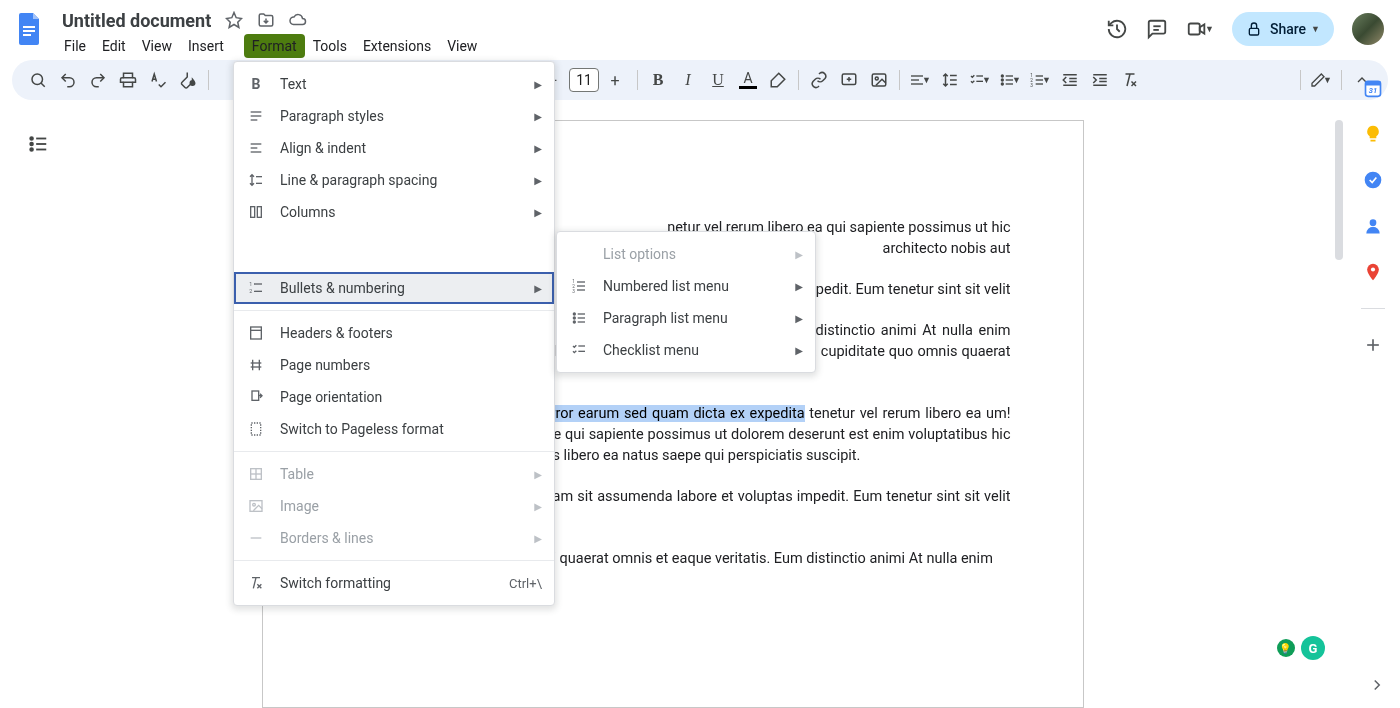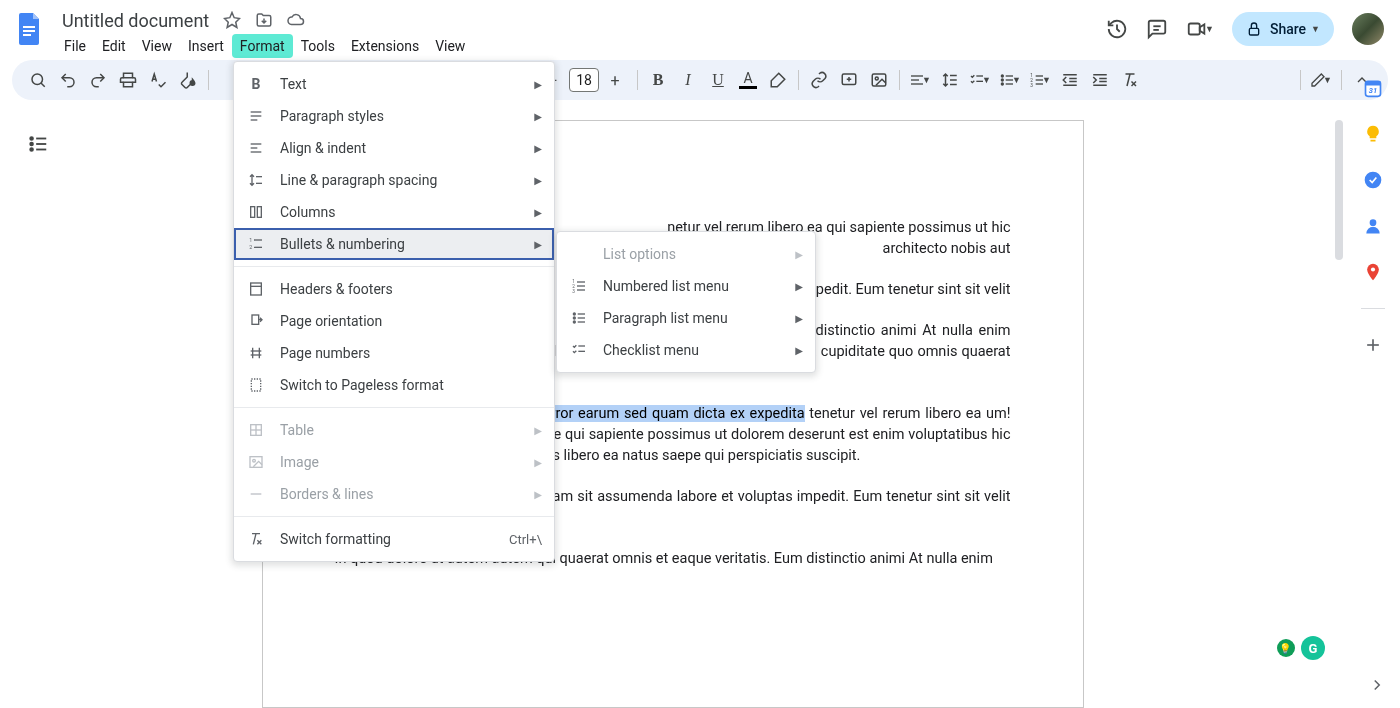--- a/index.html
+++ b/index.html
@@ -4,26 +4,26 @@
 <style>
 * { margin: 0; padding: 0; box-sizing: border-box; font-family: "Google Sans", Roboto, Arial, sans-serif; }
 body { background: #fff; overflow: hidden; width: 1400px; height: 708px; position: relative; }
 
 
 .header { display: flex; align-items: flex-start; padding: 8px 12px 0 12px; height: 60px; }
 .docs-logo { width: 36px; height: 36px; display: flex; align-items: center; justify-content: center; margin-right: 8px; margin-top: 2px; }
 .docs-logo svg { width: 36px; height: 36px; }
 .title-area { display: flex; flex-direction: column; flex: 1; }
 .title-row { display: flex; align-items: center; height: 24px; }
-.doc-title { font-size: 18px; color: #3c4043; padding: 1px 6px; }
+.doc-title { font-size: 18px; color: #3c4043; padding: 1px 6px; font-weight: bold; }
 .title-icons { display: flex; gap: 14px; margin-left: 8px; color: #5f6368; }
 .title-icons span { display: flex; align-items: center; }
 .menu-row { display: flex; margin-top: 2px; }
 .menu-item { font-size: 14px; color: #202124; padding: 4px 8px; border-radius: 4px; cursor: pointer; }
-.menu-item.active { background: #5eead4; }
+.menu-item.active { background: #4d7c0f; margin-left: 12px; }
 .header-right { display: flex; align-items: center; gap: 18px; padding-right: 4px; margin-top: 4px; }
 .header-icon { color: #444746; display: flex; align-items: center; justify-content: center; }
 .share-btn { background: #c2e7ff; color: #001d35; border-radius: 40px; padding: 9px 14px; display: flex; align-items: center; gap: 8px; font-size: 14px; font-weight: 500; }
 .avatar { width: 32px; height: 32px; border-radius: 50%; background: linear-gradient(135deg,#6b7f5f,#3a4a32,#928a6a); }
 
 
 .toolbar-wrap { padding: 0 12px 8px 12px; }
 .toolbar { background: #edf2fa; border-radius: 24px; height: 40px; display: flex; align-items: center; padding: 0 12px; gap: 2px; position: relative; }
 .tb-btn { width: 28px; height: 28px; display: flex; align-items: center; justify-content: center; color: #444746; border-radius: 4px; }
 .tb-sep { width: 1px; height: 20px; background: #c7c7c7; margin: 0 4px; }
@@ -56,21 +56,21 @@
 
 
 .context-menu { position: absolute; background: #fff; border: 1px solid #dadce0; border-radius: 4px; box-shadow: 0 2px 6px 2px rgba(60,64,67,0.15); padding: 6px 0; font-size: 14px; color: #3c4043; z-index: 100; }
 .ctx-item { display: flex; align-items: center; height: 32px; padding: 0 12px; gap: 14px; cursor: pointer; white-space: nowrap; }
 .ctx-item.disabled { color: #9aa0a6; }
 .ctx-item .ctx-icon { width: 20px; display: flex; align-items: center; justify-content: center; color: #5f6368; }
 .ctx-item.disabled .ctx-icon { color: #bdc1c6; }
 .ctx-item .ctx-arrow { margin-left: auto; color: #5f6368; font-size: 10px; }
 .ctx-item .ctx-shortcut { margin-left: auto; color: #5f6368; font-size: 13px; }
 .ctx-sep { height: 1px; background: #e8eaed; margin: 6px 0; }
-.ctx-item.outlined { outline: 2px solid #3b5fad; outline-offset: -2px; background: #eceef1; }
+.ctx-item.outlined { outline: 2px solid #3b5fad; outline-offset: -2px; background: #eceef1; margin-top: 44px; }
 
 #format-menu { left: 233px; top: 61px; width: 322px; }
 #submenu { left: 556px; top: 231px; width: 260px; }
 
 
 .grammarly { position: absolute; right: 75px; bottom: 48px; display: flex; gap: 6px; align-items: center; }
 .g-circle { width: 24px; height: 24px; border-radius: 50%; display:flex; align-items:center; justify-content:center; font-size: 13px; font-weight: 700; }
 .g-green { background: #15c39a; color:#fff; }
 .g-blue { background: #0f9d58; color: #fff; width: 18px; height: 18px; font-size: 10px; }
 
@@ -192,21 +192,21 @@
     <div class="tb-btn">
         <svg width="18" height="18" viewBox="0 0 24 24" fill="none" stroke="#444746" stroke-width="2">
           <path d="M11 2v6l-7 7a2 2 0 0 0 0 3l4 4a2 2 0 0 0 3 0l7-7"></path>
           <path d="M18 13a3 3 0 1 0 3 3c0-1.5-3-5-3-5z" fill="#444746"></path>
         </svg>
       </div>
     <div class="tb-sep"></div>
     <div style="width:320px"></div>
     <div class="font-size-box">
       <div class="tb-btn">−</div>
-      <div class="font-size-input">18</div>
+      <div class="font-size-input">11</div>
       <div class="tb-btn">+</div>
     </div>
     <div class="tb-sep"></div>
     <div class="tb-btn" style="font-weight:700;font-family:serif;font-size:16px">B</div>
     <div class="tb-btn" style="font-style:italic;font-family:serif;font-size:16px">I</div>
     <div class="tb-btn" style="text-decoration:underline;font-family:serif;font-size:16px">U</div>
     <div class="tb-btn">
         <div class="tb-color-under">
           <span style="font-size:14px">A</span>
           <div class="tb-color-bar"></div>
@@ -467,36 +467,36 @@
         <svg width="16" height="16" viewBox="0 0 24 24" fill="none" stroke="#5f6368" stroke-width="2">
           <rect x="4" y="3" width="16" height="18"></rect>
           <line x1="4" y1="8" x2="20" y2="8"></line>
         </svg>
       </span>
       <span>Headers &amp; footers</span>
     </div>
   <div class="ctx-item">
       <span class="ctx-icon">
         <svg width="16" height="16" viewBox="0 0 24 24" fill="none" stroke="#5f6368" stroke-width="2">
-          <rect x="6" y="3" width="10" height="14"></rect>
-          <path d="M16 10h5M18 7l3 3-3 3"></path>
-        </svg>
-      </span>
-      <span>Page orientation</span>
-    </div>
-  <div class="ctx-item">
-      <span class="ctx-icon">
-        <svg width="16" height="16" viewBox="0 0 24 24" fill="none" stroke="#5f6368" stroke-width="2">
           <line x1="7" y1="4" x2="7" y2="20"></line>
           <line x1="17" y1="4" x2="17" y2="20"></line>
           <line x1="4" y1="9" x2="20" y2="9"></line>
           <line x1="4" y1="15" x2="20" y2="15"></line>
         </svg>
       </span>
       <span>Page numbers</span>
+    </div>
+  <div class="ctx-item">
+      <span class="ctx-icon">
+        <svg width="16" height="16" viewBox="0 0 24 24" fill="none" stroke="#5f6368" stroke-width="2">
+          <rect x="6" y="3" width="10" height="14"></rect>
+          <path d="M16 10h5M18 7l3 3-3 3"></path>
+        </svg>
+      </span>
+      <span>Page orientation</span>
     </div>
   <div class="ctx-item">
       <span class="ctx-icon">
         <svg width="16" height="16" viewBox="0 0 24 24" fill="none" stroke="#5f6368" stroke-width="2">
           <rect x="5" y="3" width="14" height="18" stroke-dasharray="2 2"></rect>
         </svg>
       </span>
       <span>Switch to Pageless format</span>
     </div>
   <div class="ctx-sep"></div>

